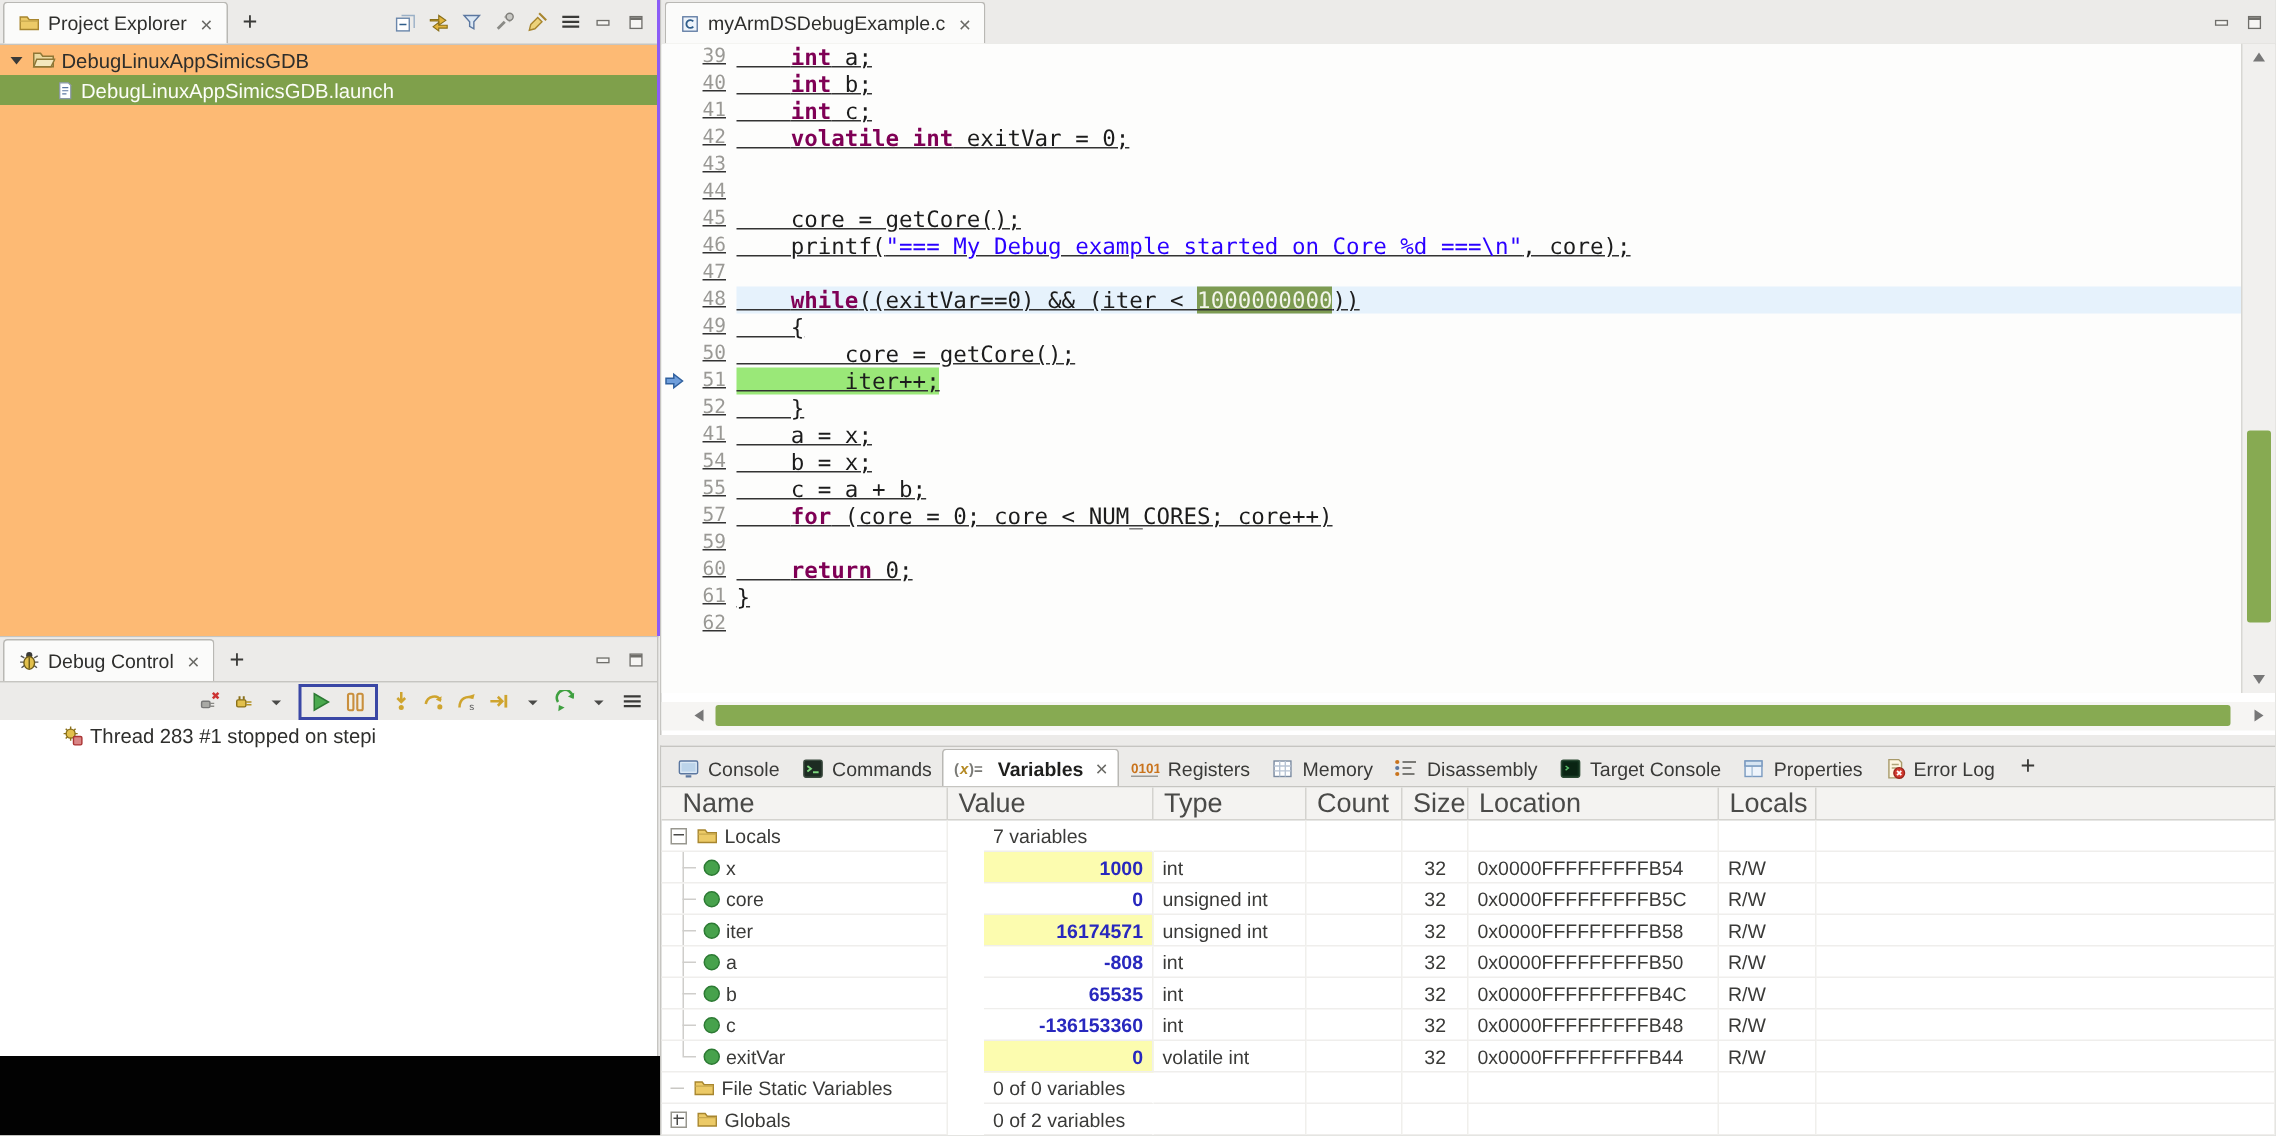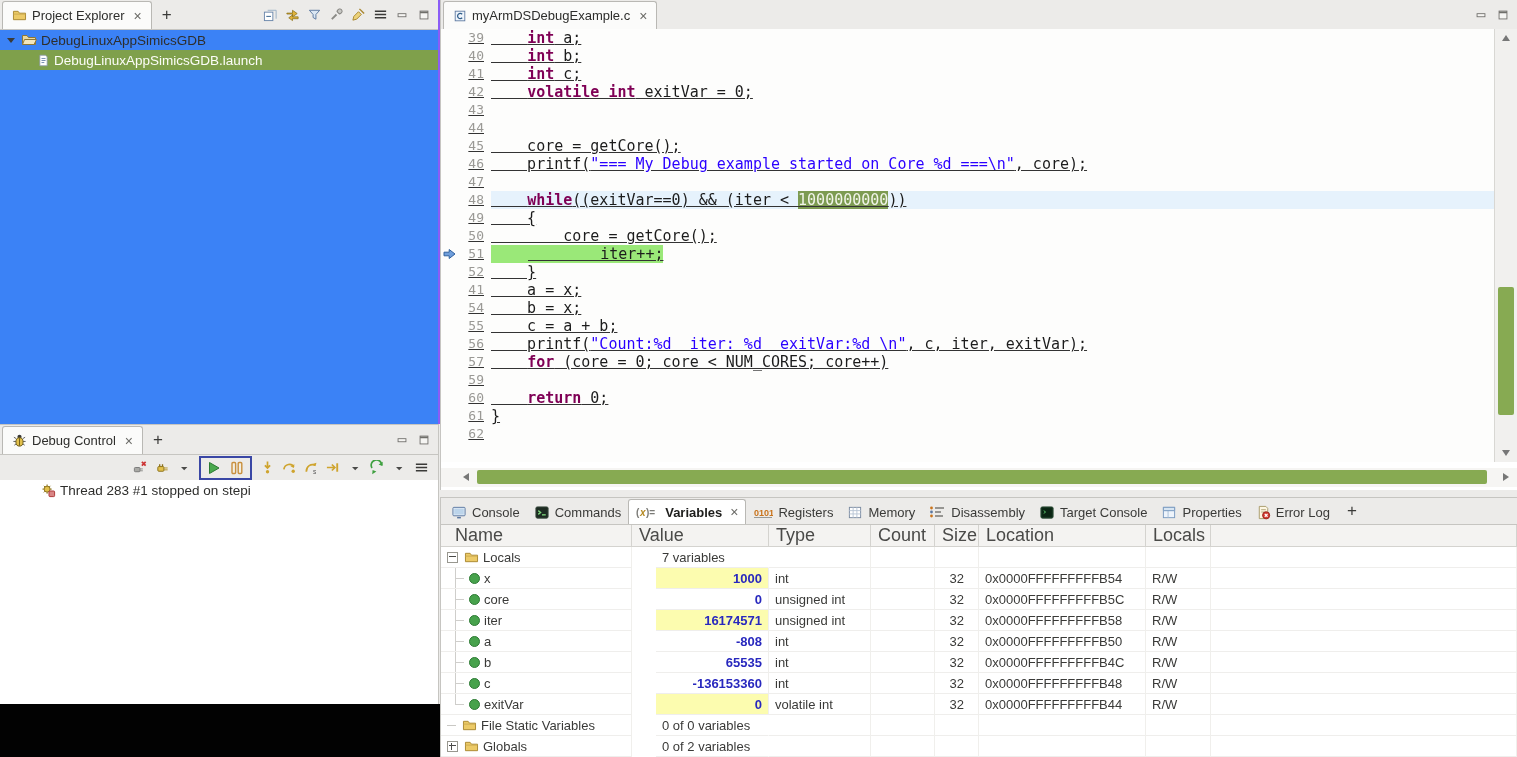--- a/index.html
+++ b/index.html
@@ -10,21 +10,21 @@
   .tabbar{height:29px;background:#ecebe9;border-bottom:1px solid #c6c5c1;display:flex;align-items:flex-end;position:relative;}
   .tab{display:flex;align-items:center;gap:5px;padding:0 9px;height:27px;background:#fbfbfa;border:1px solid #b9b8b4;border-bottom:none;border-radius:3px 3px 0 0;color:#2e2e2c;margin-left:2px;white-space:nowrap;}
   .tab .close{color:#6a6a66;margin-left:4px;font-size:14px;line-height:1;}
   .plus-tab{padding:0 10px;font-size:17px;color:#3a3a38;align-self:center;}
   .tb-right{margin-left:auto;display:flex;align-items:center;gap:4px;padding-right:5px;align-self:center;}
   .tbtn{display:flex;align-items:center;justify-content:center;width:18px;height:18px;}
   .icon{display:inline-flex;align-items:center;}
   .focus-box{border:2px solid #3a47a5;display:flex;align-items:center;gap:5px;padding:1px 4px;margin:0 2px;}
 
   
-  .pe{position:absolute;left:0;top:0;width:438px;height:424px;background:#3b82f6;border-right:4px solid #8b5cf6;}
+  .pe{position:absolute;left:0;top:0;width:438px;height:424px;background:#fdba74;border-right:4px solid #8b5cf6;}
   .dc{position:absolute;left:0;top:424px;width:438px;height:280px;background:#fff;border-right:1px solid #c6c5c1;border-top:1px solid #c6c5c1;}
   .dc-toolbar{height:25px;display:flex;justify-content:flex-end;align-items:center;gap:4px;padding-right:8px;background:#ecebe9;}
   .black-strip{position:absolute;left:0;top:704px;width:440px;height:53px;background:#020202;}
 
   .tree-row{height:20px;display:flex;align-items:center;gap:4px;white-space:nowrap;font-size:13.5px;color:#2e2e2c;}
   .tree-row.selected{background:#7fa04b;color:#fcfdf8;}
   .tw{width:0;height:0;border-left:4.5px solid transparent;border-right:4.5px solid transparent;border-top:5.5px solid #3a3a38;margin:0 2px 0 3px;flex:none;}
   .tree-row.selected .tw{border-top-color:#fcfdf8;}
   .tw-spacer{width:13px;flex:none;}
 
@@ -32,21 +32,21 @@
   .editor{position:absolute;left:440px;top:0;right:0;height:490px;background:#fff;border-left:1px solid #c6c5c1;}
   .code-area{position:absolute;top:29px;left:0;right:22px;bottom:28px;overflow:hidden;background:#fdfdfc;text-decoration:underline;}
   .cline{display:flex;height:18px;line-height:18px;font-family:"DejaVu Sans Mono","Liberation Mono",monospace;font-size:15px;color:#1c1c1c;}
   .arrowcol{width:16px;flex:none;display:flex;align-items:center;justify-content:center;}
   .ln{width:27px;flex:none;text-align:right;color:#9a9995;font-size:13px;padding-right:7px;}
   .ct{white-space:pre;flex:1 1 auto;}
   .cline.hl .ct{background:#e6f2fc;}
   .kw{color:#7f0055;font-weight:bold;}
   .str{color:#2a00ff;}
   .occ{background:#7d9b52;color:#f2f5ea;}
-  .exec{background:#9ae878;padding-left:37px;}
+  .exec{background:#9ae878;}
 
   .vscroll{position:absolute;top:29px;right:0;width:22px;bottom:28px;background:#f1f0ee;border-left:1px solid #d8d7d3;}
   .vthumb{position:absolute;left:3px;right:3px;top:258px;height:128px;background:#87aa52;border-radius:2px;}
   .hscroll{position:absolute;left:0;right:0;bottom:3px;height:19px;background:#f6f5f3;}
   .hthumb{position:absolute;left:36px;right:30px;top:2px;height:14px;background:#87aa52;border-radius:2px;}
   .sarrow{position:absolute;width:0;height:0;}
   .sa-up{left:7px;top:6px;border-left:4.5px solid transparent;border-right:4.5px solid transparent;border-bottom:6px solid #777;}
   .sa-down{left:7px;bottom:6px;border-left:4.5px solid transparent;border-right:4.5px solid transparent;border-top:6px solid #777;}
   .sa-left{left:22px;top:5px;border-top:4.5px solid transparent;border-bottom:4.5px solid transparent;border-right:6px solid #777;}
   .sa-right{right:8px;top:5px;border-top:4.5px solid transparent;border-bottom:4.5px solid transparent;border-left:6px solid #777;}
@@ -459,25 +459,20 @@
           <span class="ln">54</span>
           <span class="ct"><span>    b = x;</span></span>
         </div>
         <div class="cline">
           <span class="arrowcol"></span>
           <span class="ln">55</span>
           <span class="ct"><span>    c = a + b;</span></span>
         </div>
         <div class="cline">
           <span class="arrowcol"></span>
-          <span class="ln">56</span>
-          <span class="ct"><span>    printf(</span><span class="str">"Count:%d  iter: %d  exitVar:%d \n"</span><span>, c, iter, exitVar);</span></span>
-        </div>
-        <div class="cline">
-          <span class="arrowcol"></span>
           <span class="ln">57</span>
           <span class="ct"><span>    </span><span class="kw">for</span><span> (core = 0; core &lt; NUM_CORES; core++)</span></span>
         </div>
         <div class="cline">
           <span class="arrowcol"></span>
           <span class="ln">59</span>
           <span class="ct"></span>
         </div>
         <div class="cline">
           <span class="arrowcol"></span>

